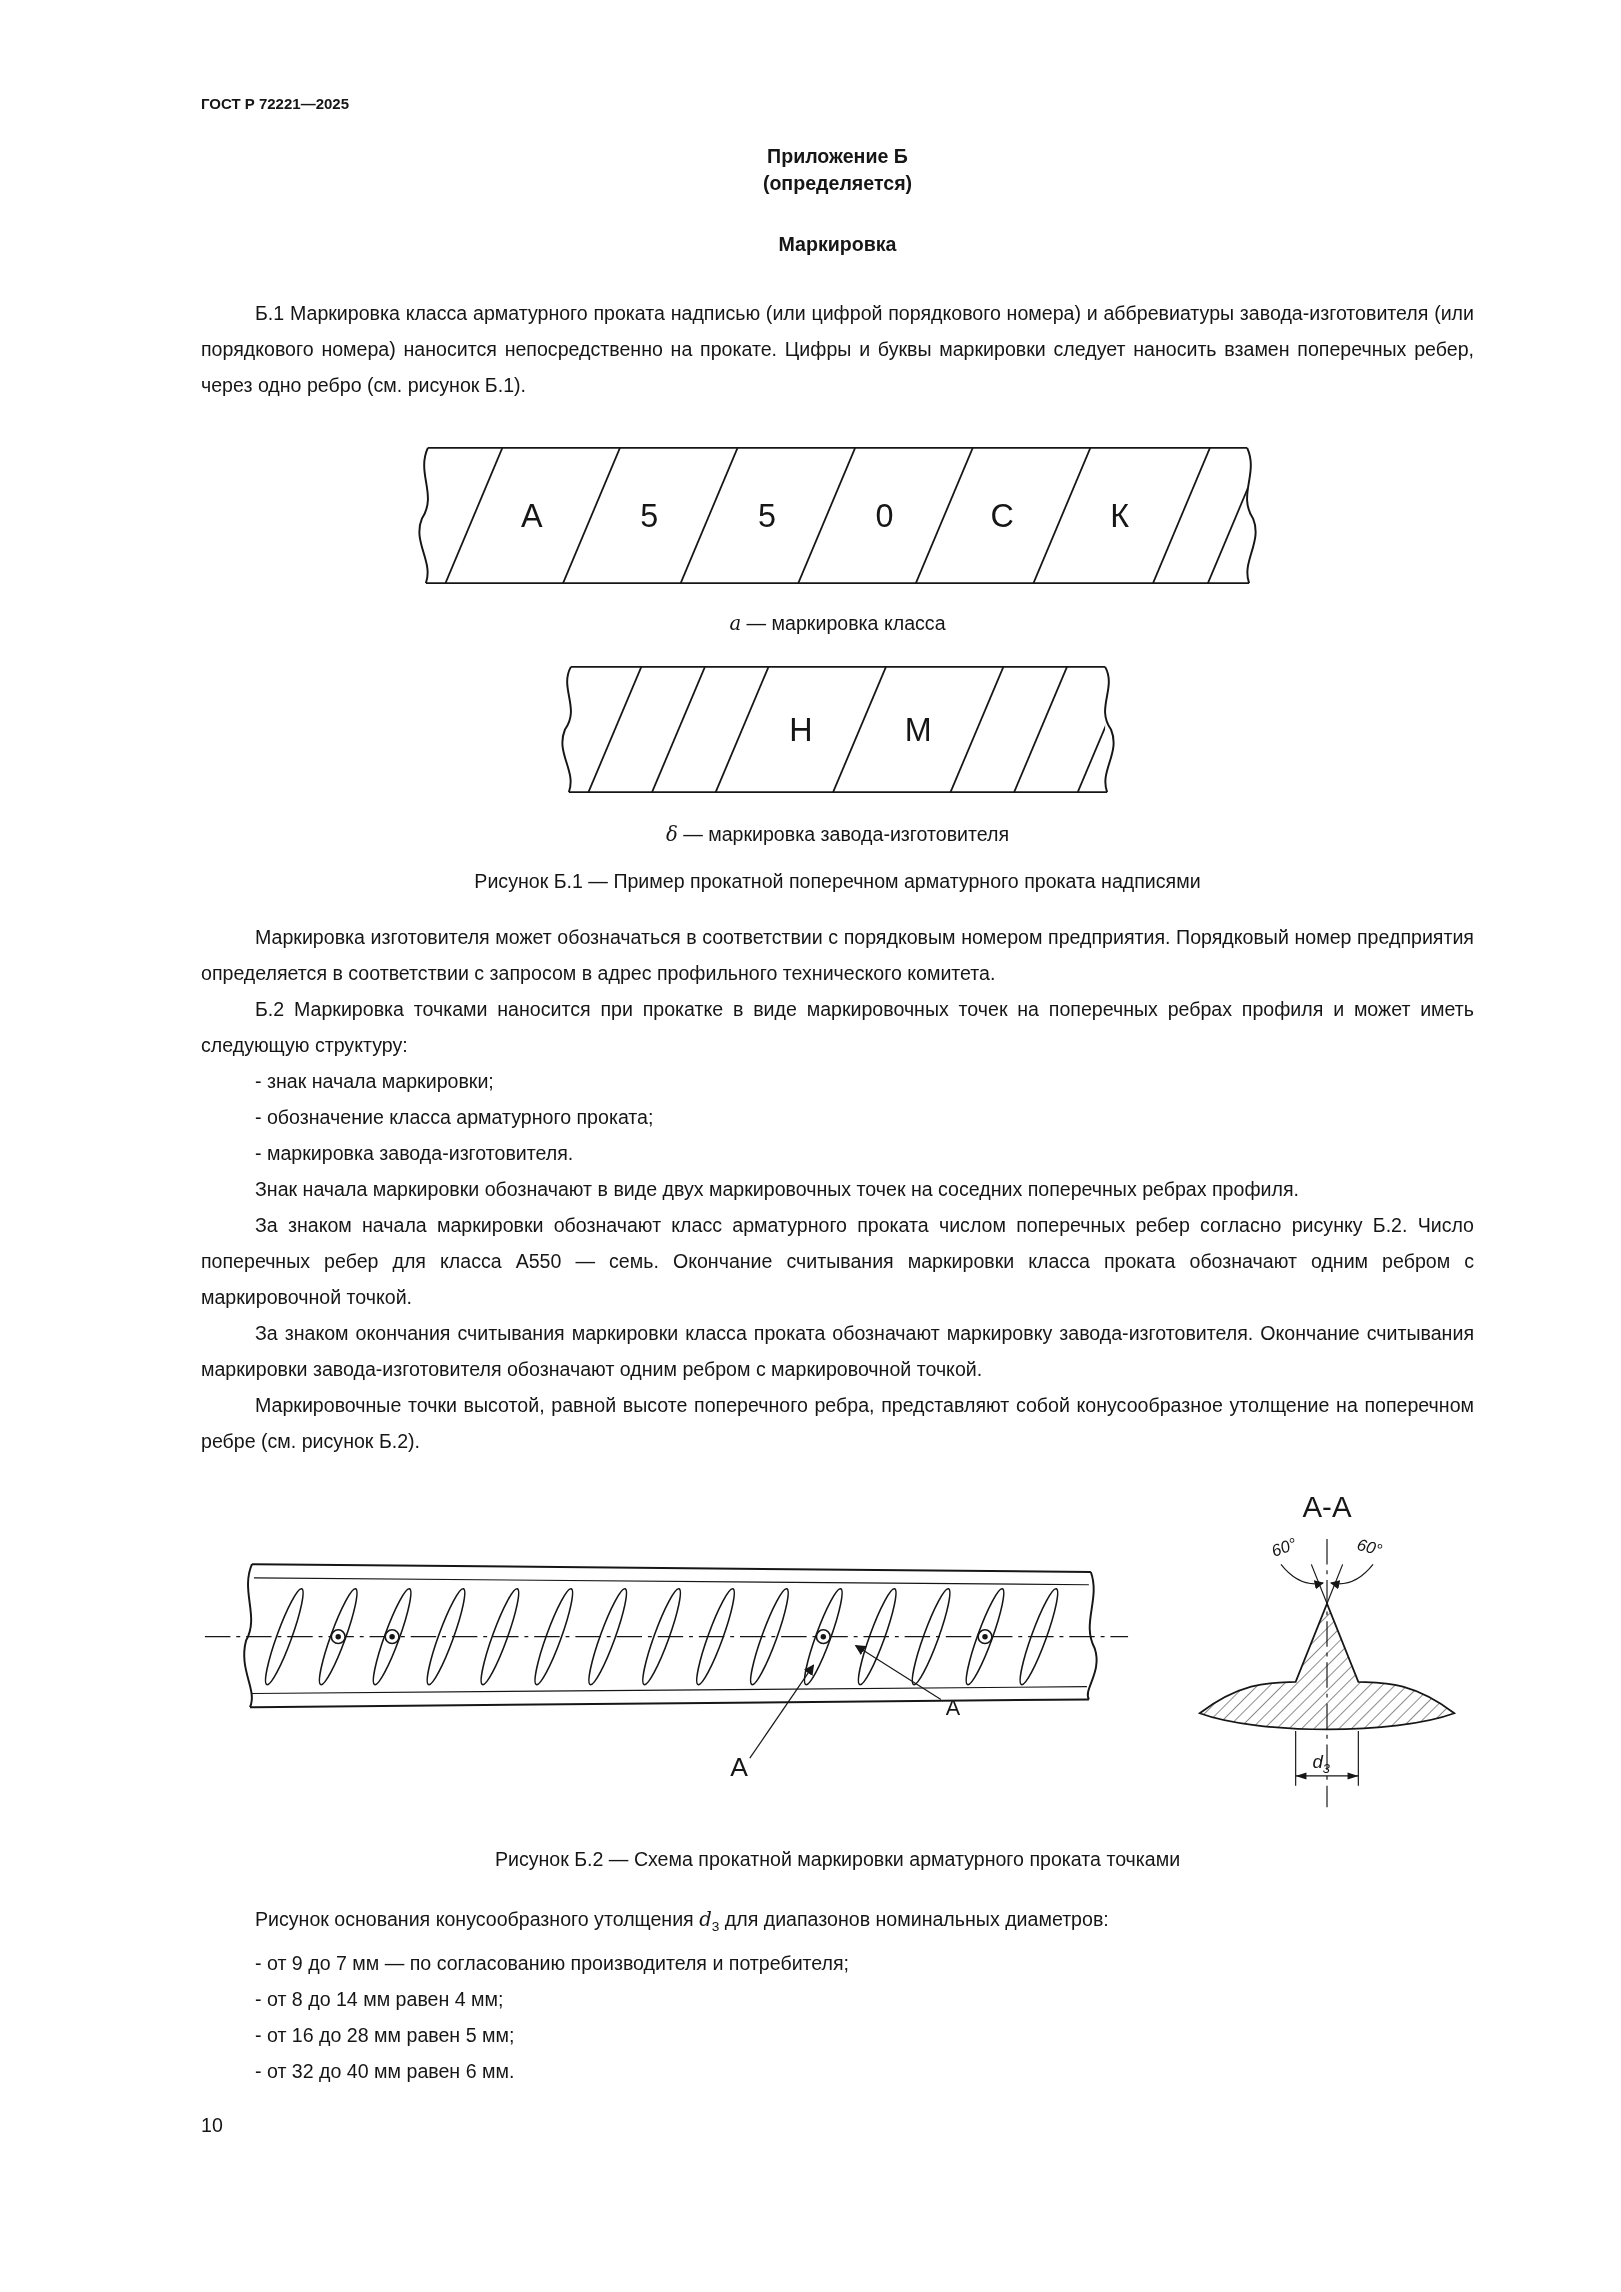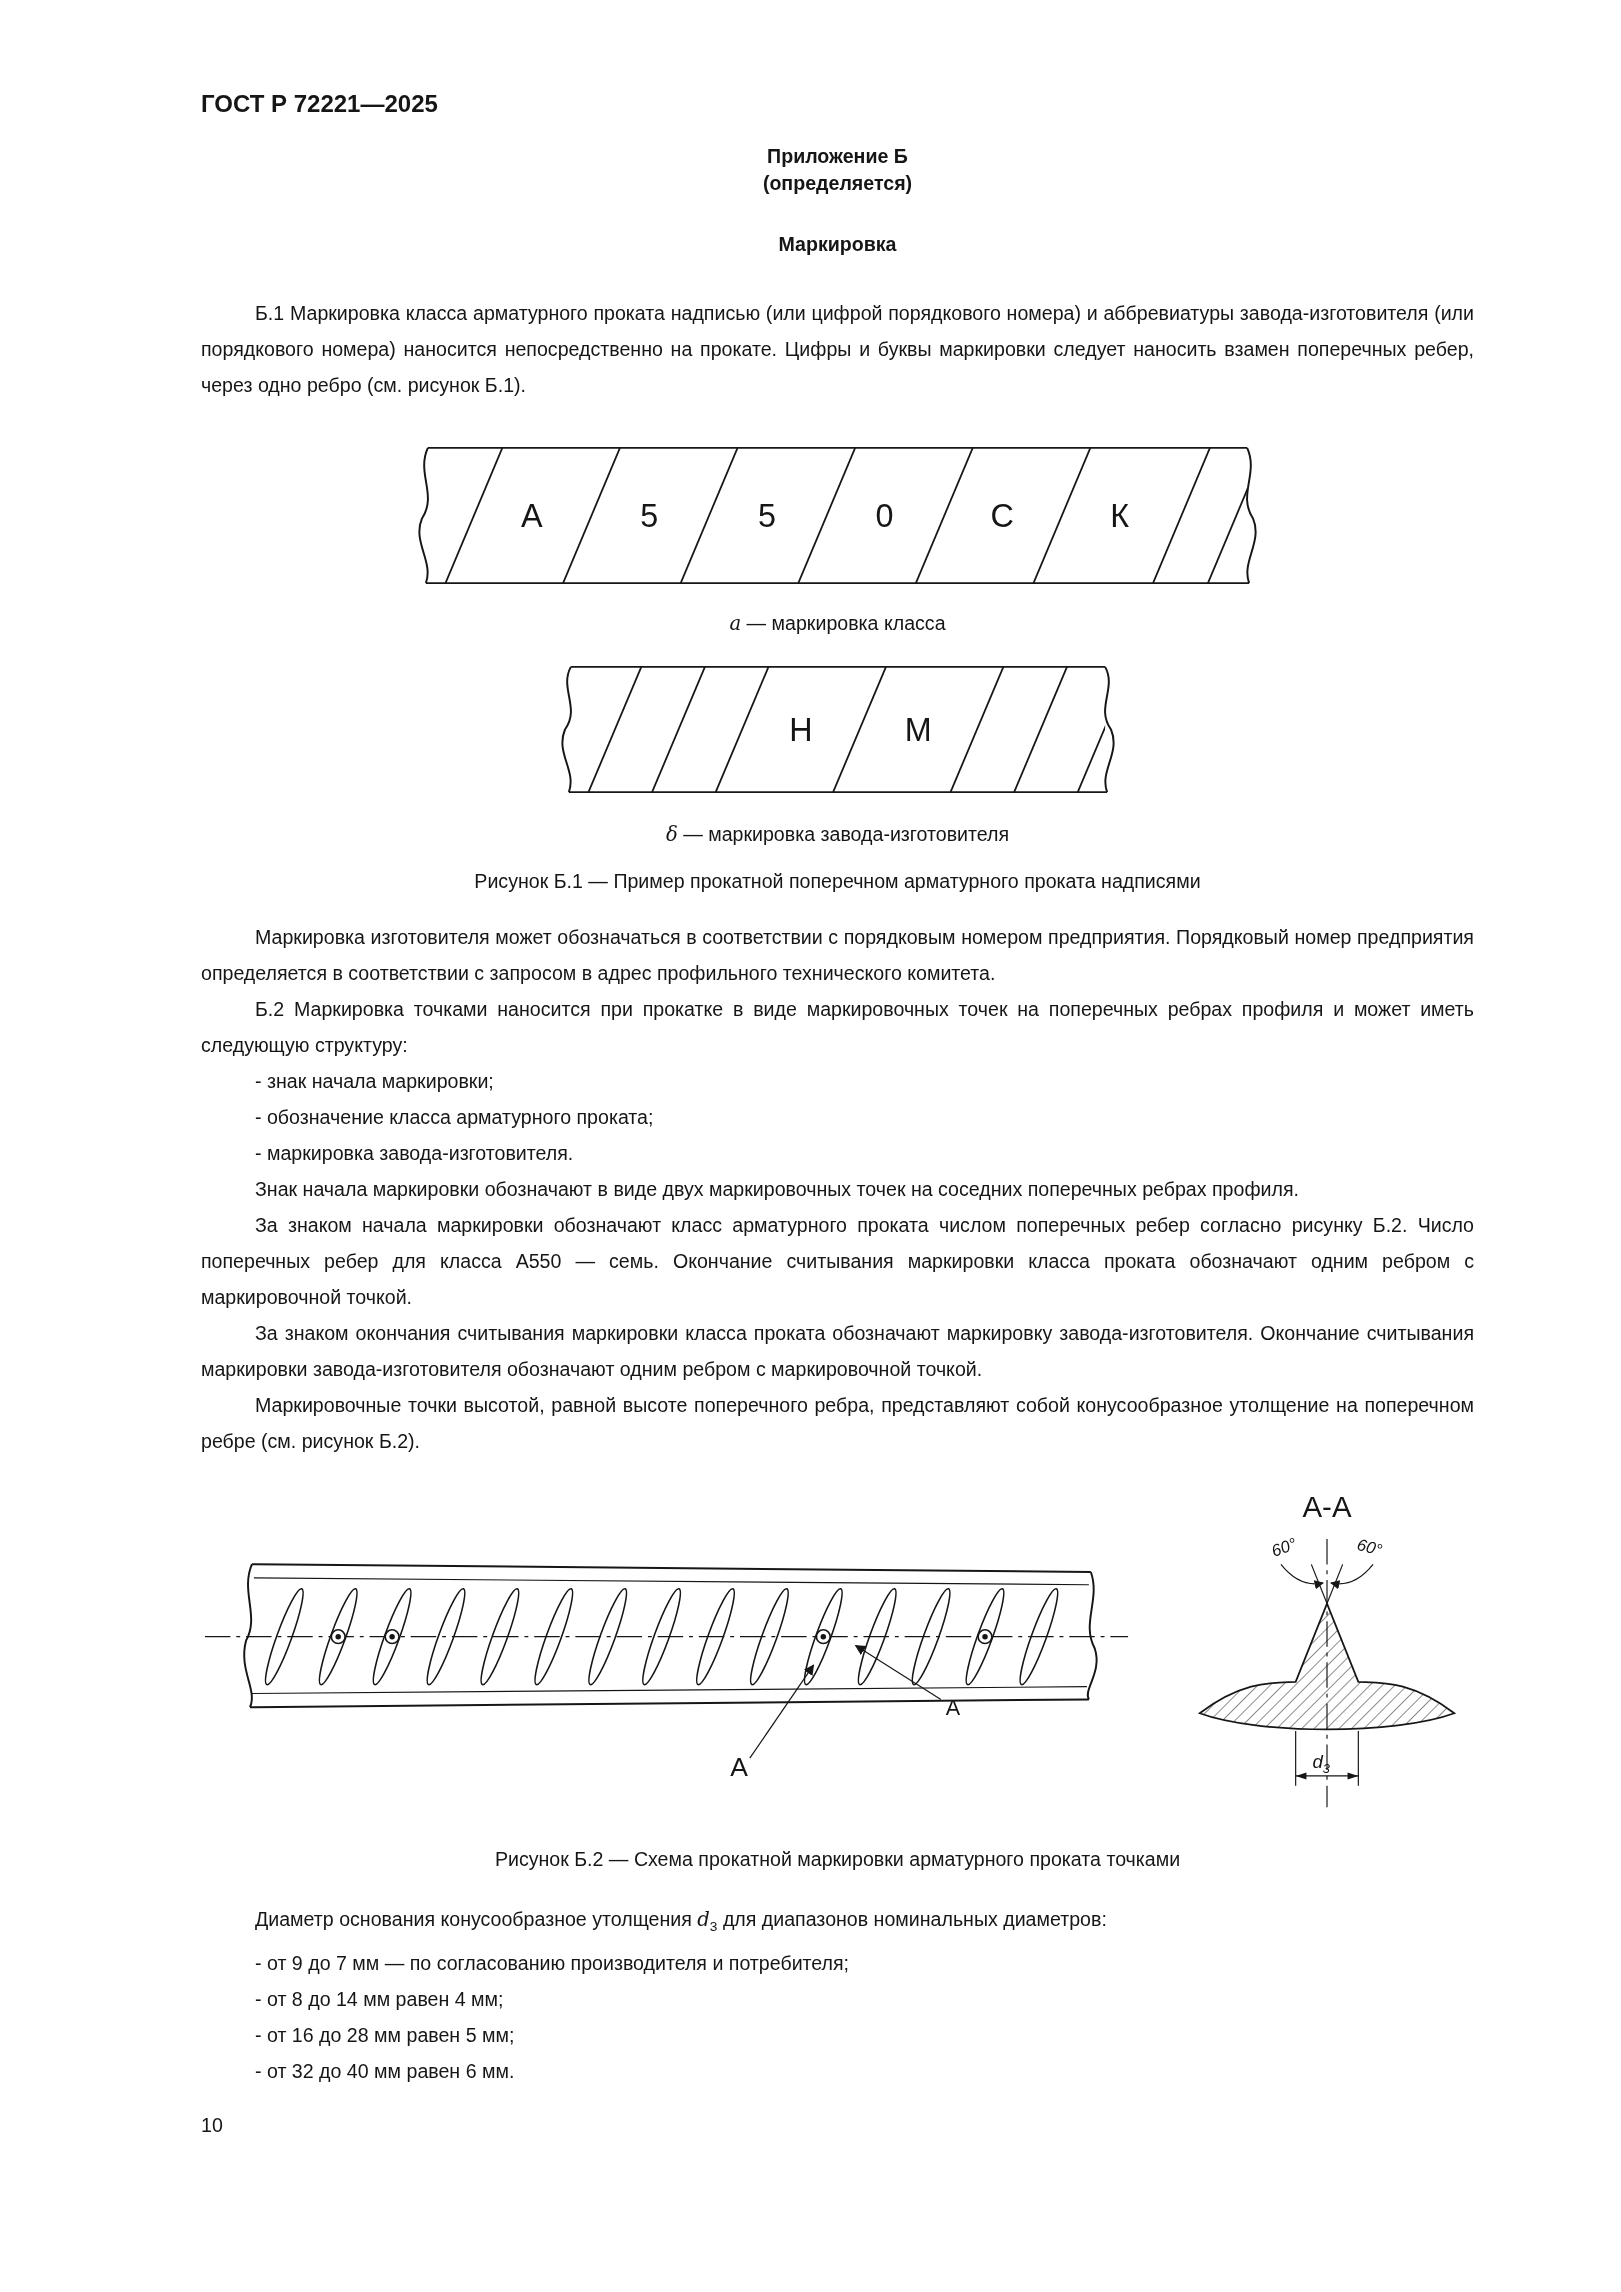--- a/index.html
+++ b/index.html
@@ -8,21 +8,21 @@
     position:relative;
     width:1621px; height:2293px;
     background:#ffffff;
     color:#161616;
     font-family:"Liberation Sans", sans-serif;
     font-size:19.6px;
     line-height:36px;
     padding:90px 147px 0 201px;
     overflow:hidden;
   }
-  .doc-header { font-weight:bold; font-size:24px; line-height:27.4px; }
+  .doc-header { font-weight:bold; font-size:15px; line-height:27.4px; }
   .center { text-align:center; }
   .bold { font-weight:bold; }
   .appendix-title { margin-top:25.5px; line-height:27.4px; }
   .appendix-sub { line-height:27.4px; }
   .main-heading { margin-top:33px; line-height:27.4px; }
   .para { text-align:justify; text-indent:54px; }
   .first-para { margin-top:37px; }
   .dash-item { padding-left:54px; }
   .fig-wrap { text-align:center; }
   .fig1-wrap { margin-top:39px; }
@@ -212,21 +212,21 @@
       <line class="thin" x1="182" y1="248" x2="182" y2="304"></line>
       <line class="thin" x1="118" y1="294" x2="182" y2="294"></line>
       <polygon points="118,294 129,290.5 129,297.5" fill="#161616"></polygon>
       <polygon points="182,294 171,290.5 171,297.5" fill="#161616"></polygon>
       <text class="svg-label" x="144" y="286" font-size="19" font-style="italic" text-anchor="middle"><tspan>d</tspan><tspan dy="5" font-size="13">3</tspan></text>
     </svg>
   </div>
 
   <div class="fig-caption figb2-caption">Рисунок Б.2 — Схема прокатной маркировки арматурного проката точками</div>
 
-  <p class="para"><span>Диаметр основания конусообразное утолщения </span><i class="dsym">d</i><sub>3</sub><span> для диапазонов номинальных диаметров:</span></p>
+  <p class="para"><span>Рисунок основания конусообразного утолщения </span><i class="dsym">d</i><sub>3</sub><span> для диапазонов номинальных диаметров:</span></p>
 
   <div class="dash-item">- от 9 до 7 мм — по согласованию производителя и потребителя;</div>
   <div class="dash-item">- от 8 до 14 мм равен 4 мм;</div>
   <div class="dash-item">- от 16 до 28 мм равен 5 мм;</div>
   <div class="dash-item">- от 32 до 40 мм равен 6 мм.</div>
 
   <div class="page-number">10</div>
 
 </div>
 

